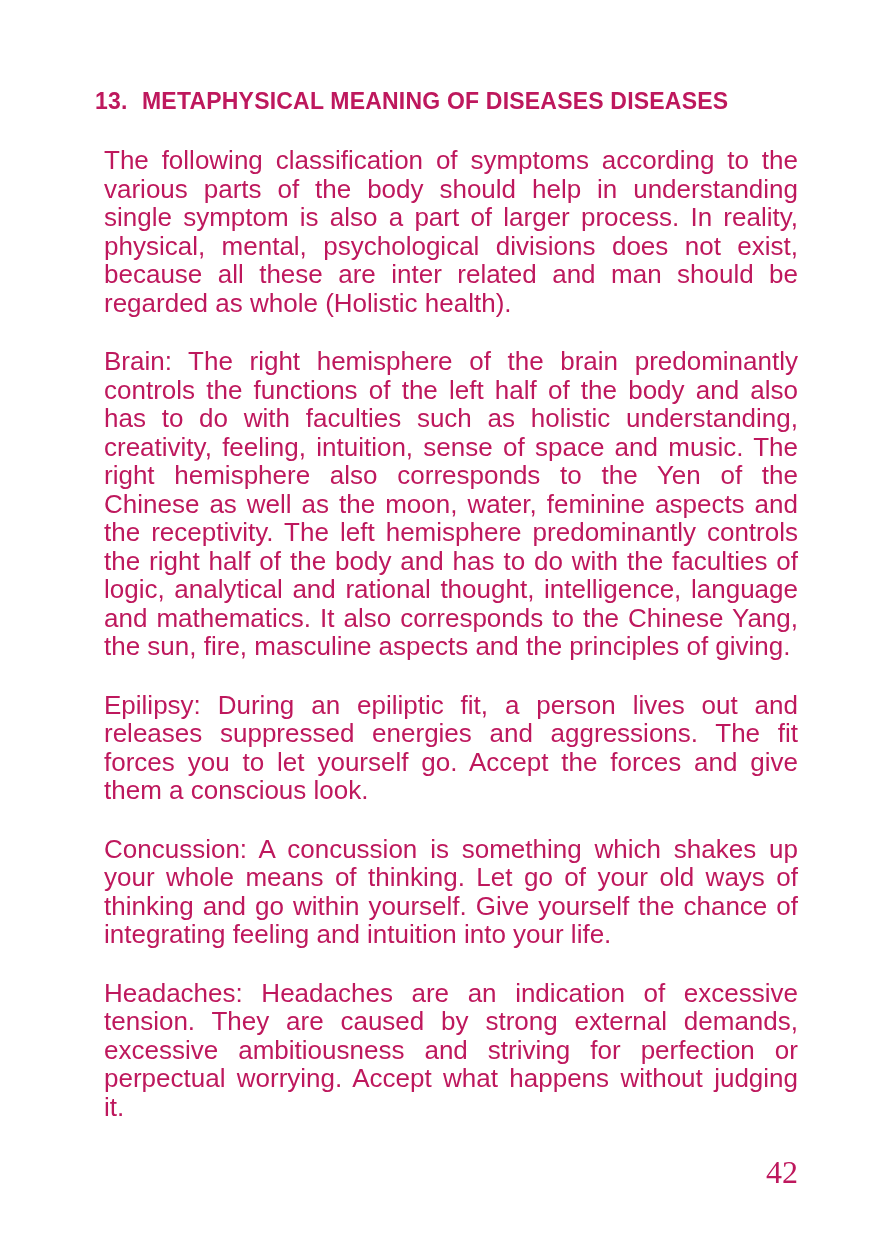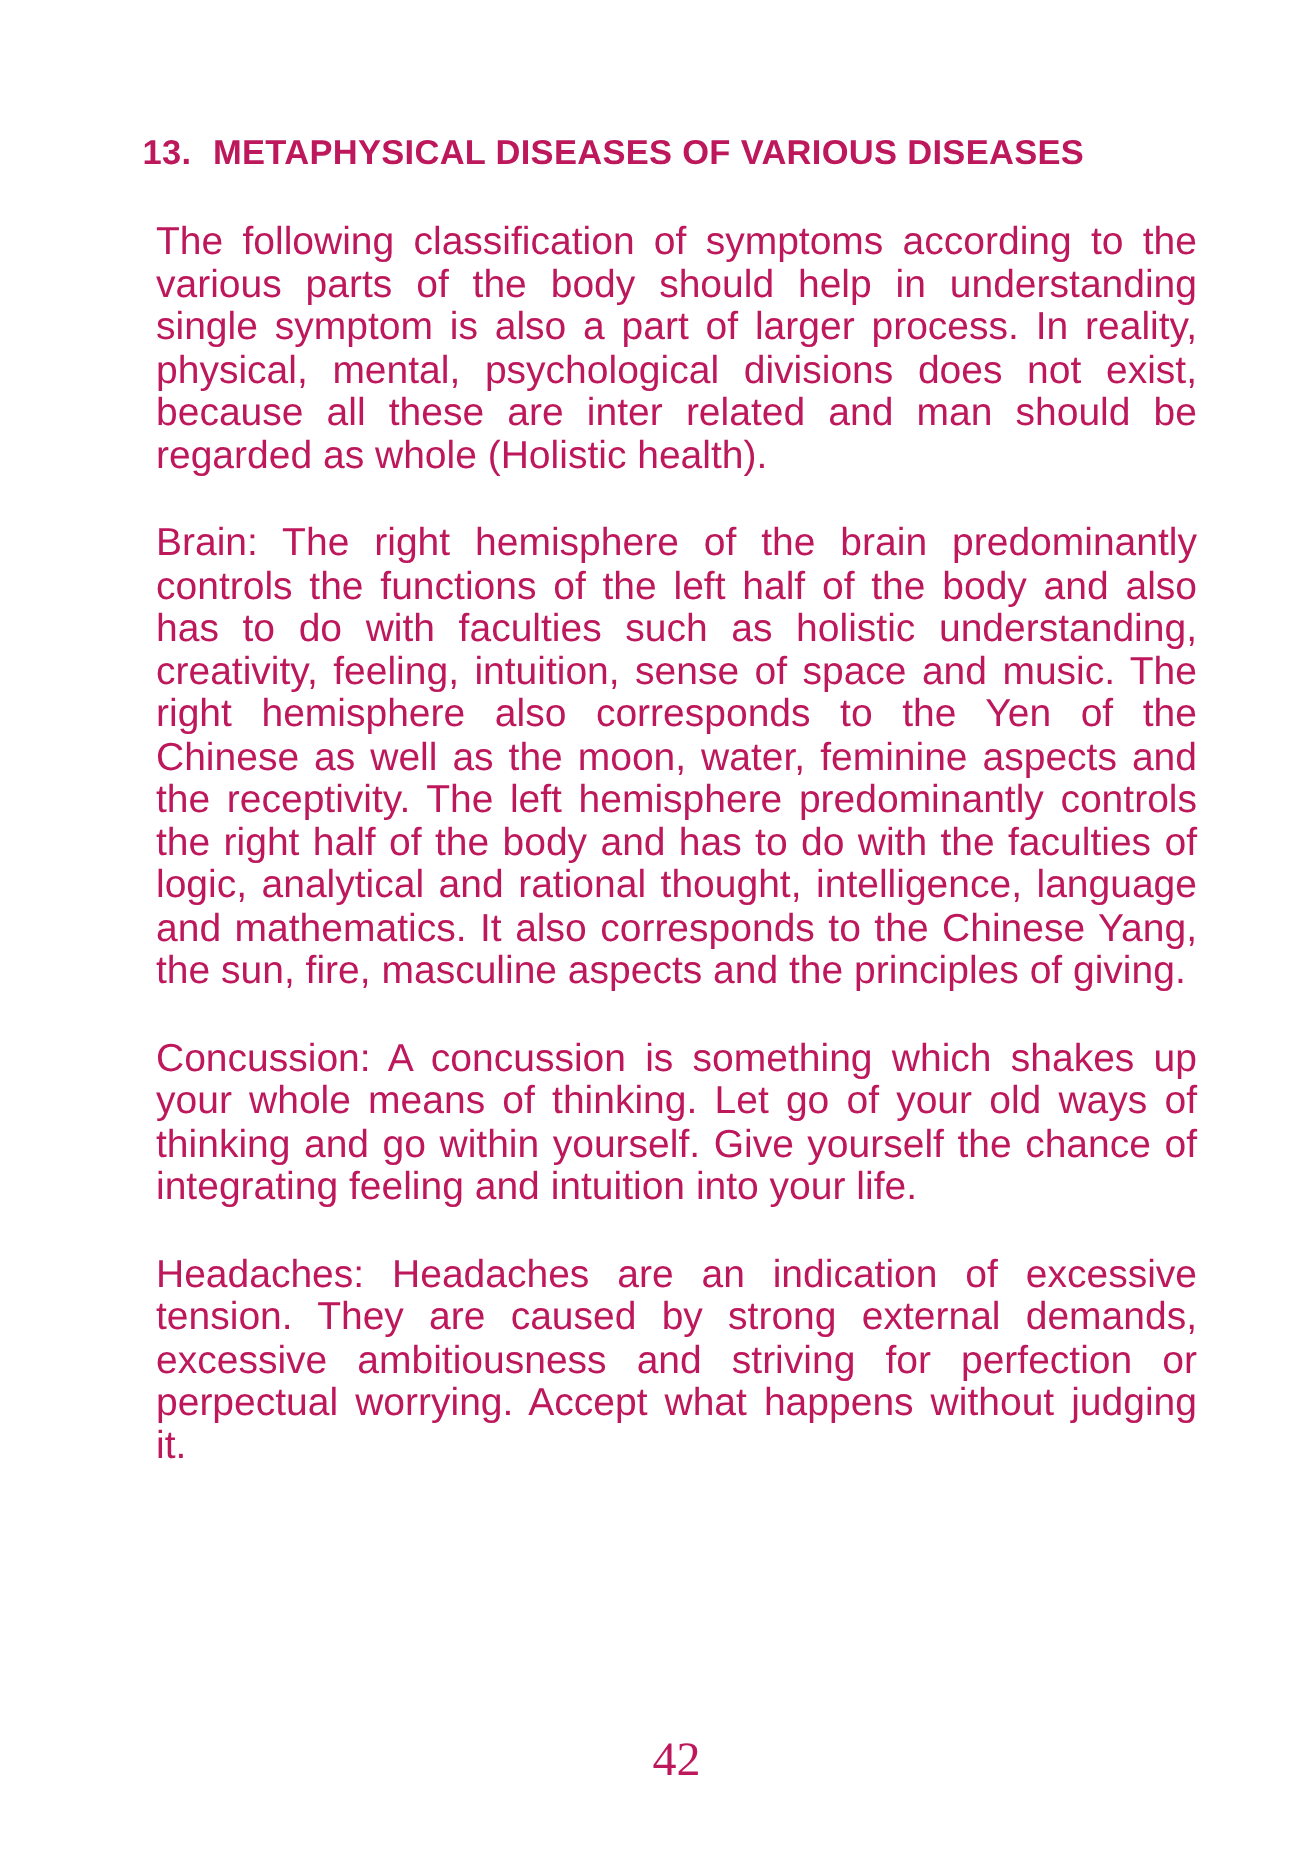--- a/index.html
+++ b/index.html
@@ -44,42 +44,43 @@
     text-align: justify;
   }
   .content p strong {
     font-weight: normal;
   }
   .page-number {
     position: absolute;
     top: 1155px;
     left: 104px;
     width: 694px;
-    text-align: center;
+    text-align: right;
     font-family: "Liberation Serif", serif;
     font-size: 32px;
     line-height: 1.1;
   }
 </style>
 </head>
 <body>
 
 <div class="page">
 
   <div class="heading">
     <span class="heading-number">13.</span>
-    <span class="heading-title">METAPHYSICAL DISEASES OF VARIOUS DISEASES</span>
+    <span class="heading-title">METAPHYSICAL MEANING OF DISEASES DISEASES</span>
   </div>
 
   <div class="content">
 
     <p><span>The following classification of symptoms according to the various parts of the body should help in understanding single symptom is also a part of larger process. In reality, physical, mental, psychological divisions does not exist, because all these are inter related and man should be regarded as whole (Holistic health).</span></p>
 
     <p><strong>Brain:</strong> <span>The right hemisphere of the brain predominantly controls the functions of the left half of the body and also has to do with faculties such as holistic understanding, creativity, feeling, intuition, sense of space and music. The right hemisphere also corresponds to the Yen of the Chinese as well as the moon, water, feminine aspects and the receptivity. The left hemisphere predominantly controls the right half of the body and has to do with the faculties of logic, analytical and rational thought, intelligence, language and mathematics. It also corresponds to the Chinese Yang, the sun, fire, masculine aspects and the principles of giving.</span></p>
 
+    <p><strong>Epilipsy:</strong> <span>During an epiliptic fit, a person lives out and releases suppressed energies and aggressions. The fit forces you to let yourself go. Accept the forces and give them a conscious look.</span></p>
 
     <p><strong>Concussion:</strong> <span>A concussion is something which shakes up your whole means of thinking. Let go of your old ways of thinking and go within yourself. Give yourself the chance of integrating feeling and intuition into your life.</span></p>
 
     <p><strong>Headaches:</strong> <span>Headaches are an indication of excessive tension. They are caused by strong external demands, excessive ambitiousness and striving for perfection or perpectual worrying. Accept what happens without judging it.</span></p>
 
   </div>
 
   <div class="page-number">42</div>
 
 </div>

